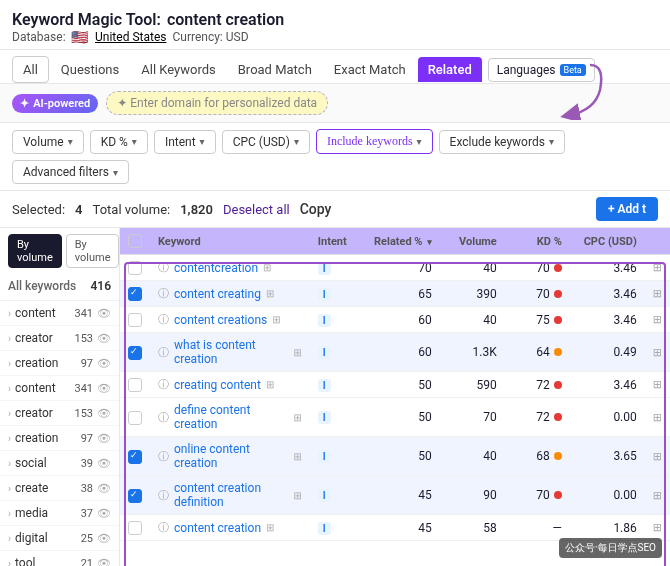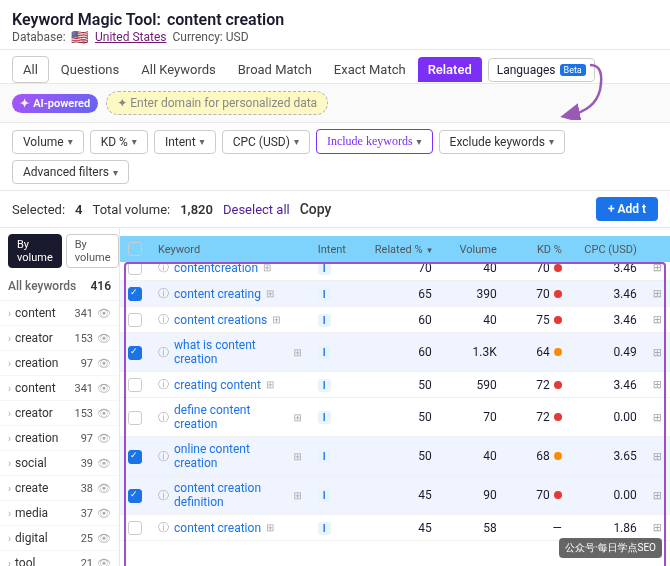--- a/index.html
+++ b/index.html
@@ -21,21 +21,21 @@
       color: #1a1a2e;
     }
     .header-sub {
       font-size: 12px;
       color: #555;
       display: flex;
       align-items: center;
       gap: 6px;
     }
     .flag { font-size: 14px; }
-    .link-blue { color: #701a75; text-decoration: underline; cursor: pointer; }
+    .link-blue { color: #000000; text-decoration: underline; cursor: pointer; }
     .tab-bar {
       display: flex;
       align-items: center;
       padding: 6px 12px 0;
       gap: 2px;
       border-bottom: 1px solid #e8e8e8;
     }
     .tab {
       padding: 5px 10px;
       border-radius: 4px 4px 0 0;
@@ -220,30 +220,30 @@
       position: relative;
     }
     .table-wrapper {
       position: relative;
     }
     .kw-table {
       width: 100%;
       border-collapse: collapse;
     }
     .kw-table th {
-      background: #7dd3fc;
+      background: #c4b5fd;
       padding: 6px 8px;
       font-size: 11px;
-      font-weight: 400;
+      font-weight: 700;
       color: #555;
       text-align: left;
       border-bottom: 1px solid #e0e0e0;
       white-space: nowrap;
       position: sticky;
-      top: 8px;
+      top: 0;
       z-index: 2;
     }
     .kw-table td {
       padding: 5px 8px;
       font-size: 12px;
       border-bottom: 1px solid #f0f0f0;
       vertical-align: middle;
     }
     .kw-table tr.selected-row { background: #f0f4ff; }
     .checkbox {

